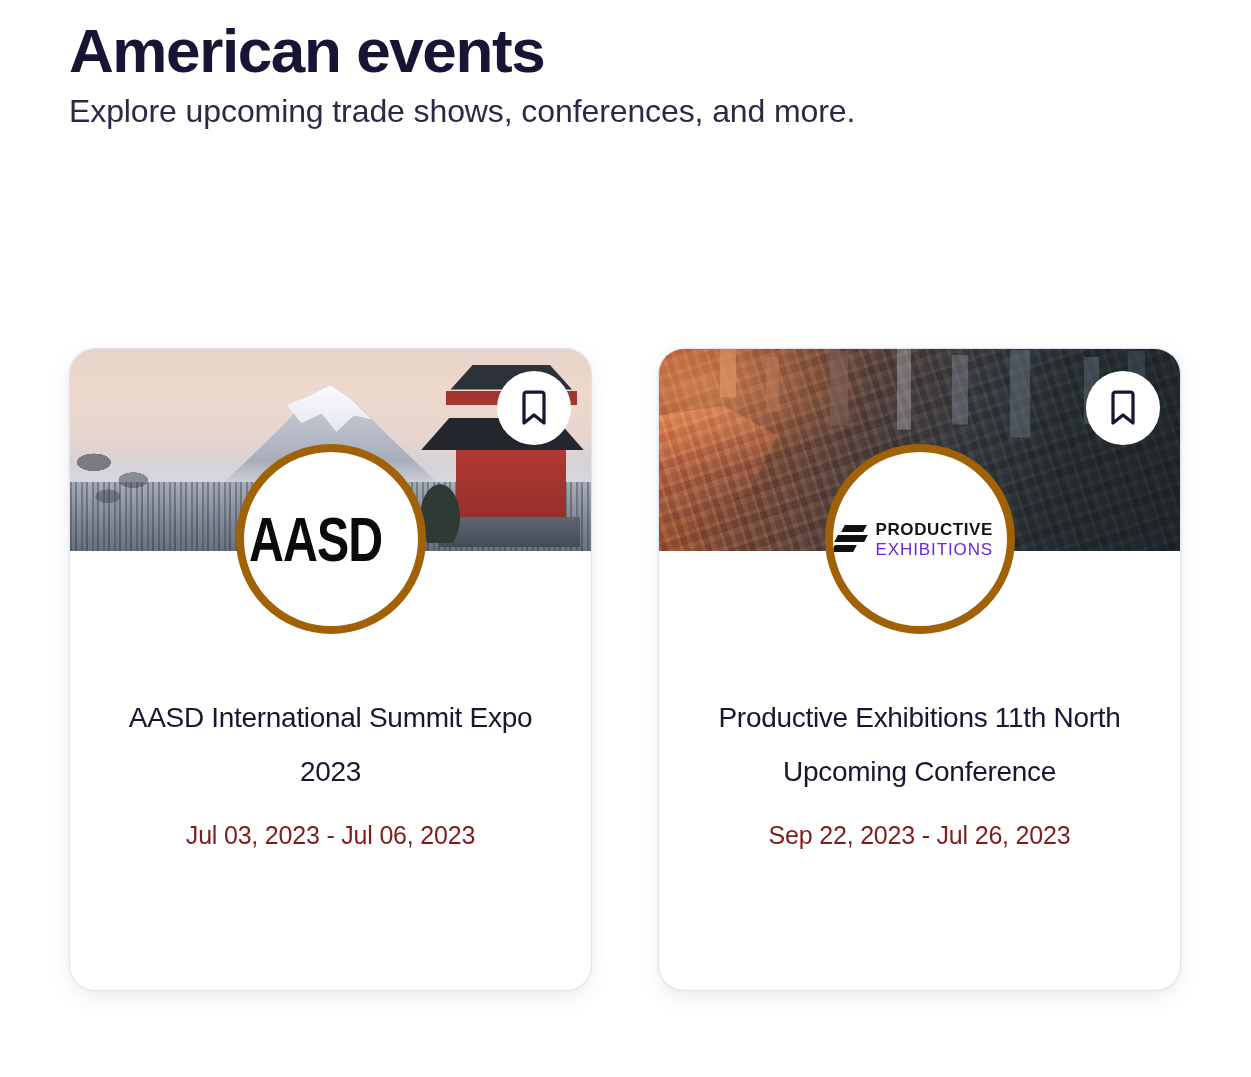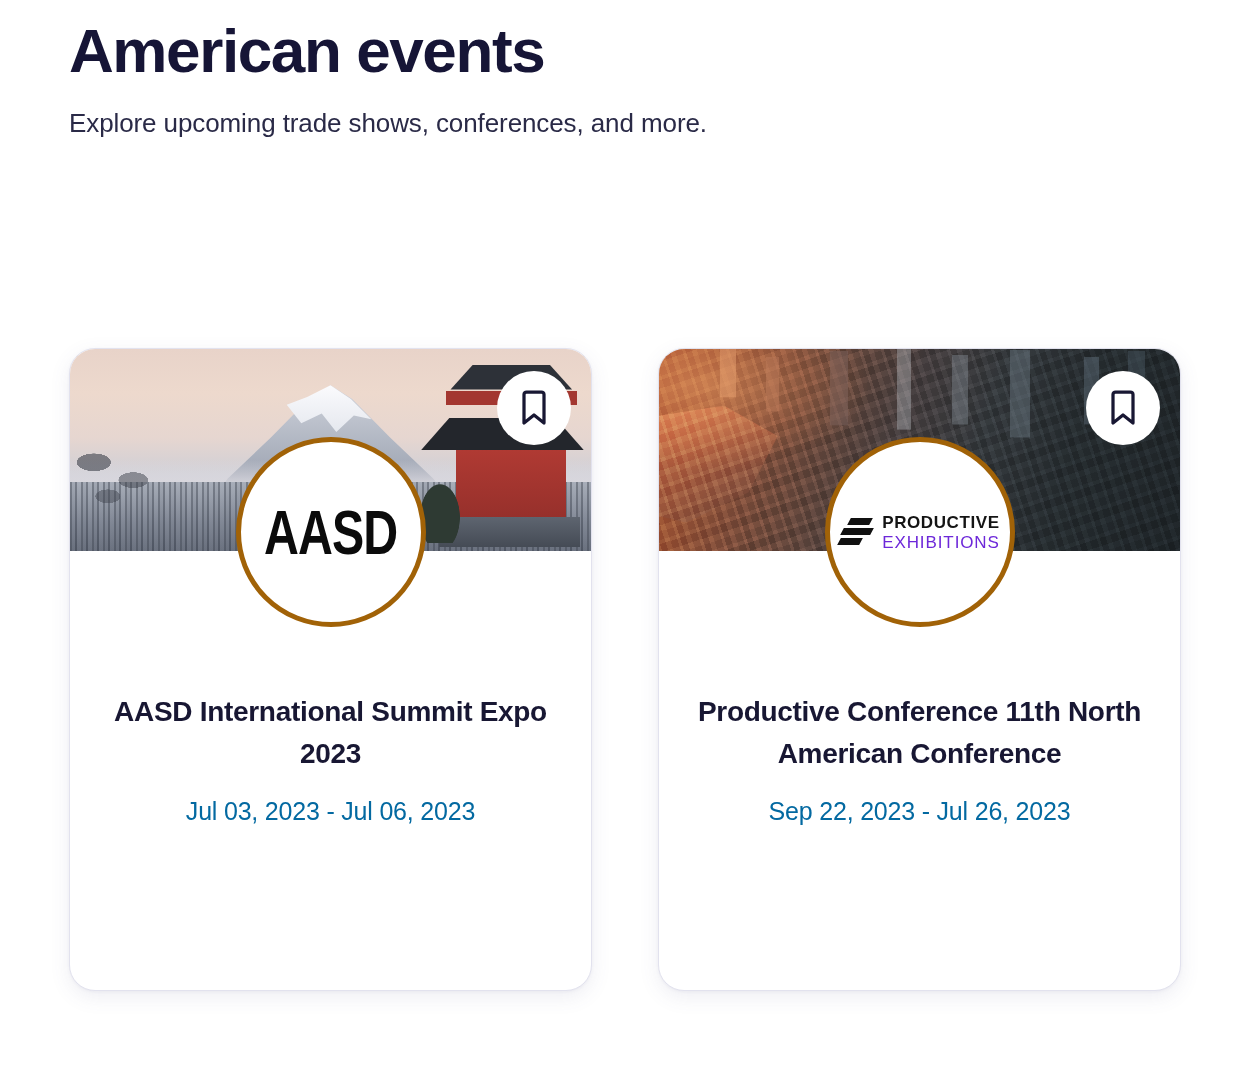--- a/index.html
+++ b/index.html
@@ -30,22 +30,22 @@
   .page-title {
     font-size: 62px;
     line-height: 74px;
     font-weight: 700;
     letter-spacing: -1.4px;
     color: #161536;
     font-family: "Liberation Sans", sans-serif;
   }
 
   .page-subtitle {
-    margin-top: 16px;
-    font-size: 26px;
+    margin-top: 4px;
+    font-size: 32px;
     line-height: 38px;
     font-weight: 400;
     color: #2a2a47;
     letter-spacing: -0.1px;
   }
 
   
   .cards {
     position: absolute;
     left: 69px;
@@ -234,30 +234,30 @@
     cursor: pointer;
     border: none;
     z-index: 5;
   }
   .bookmark-btn svg { display: block; }
 
   
   .logo-circle {
     position: absolute;
     left: 50%;
-    top: 88px;
+    top: 95px;
     transform: translateX(-50%);
     width: 190px;
     height: 190px;
     border-radius: 50%;
     background: #ffffff;
-    border: 5px solid #a16207;
+    border: 8px solid #a16207;
     display: flex;
     align-items: center;
-    justify-content: center;
+    justify-content: flex-start;
     overflow: hidden;
     z-index: 6;
   }
 
   .logo-aasd {
     font-family: "Liberation Sans", sans-serif;
     font-weight: 700;
     font-size: 52px;
     letter-spacing: -1px;
     color: #0b0b0b;
@@ -306,32 +306,32 @@
     position: absolute;
     left: 0;
     top: 202px;
     width: 100%;
     padding: 140px 28px 0 28px;
     text-align: center;
   }
 
   .card-title {
     font-size: 28px;
-    line-height: 42px;
-    font-weight: 700;
+    line-height: 54px;
+    font-weight: 400;
     color: #181733;
     letter-spacing: -0.3px;
   }
 
   .card-dates {
     margin-top: 19px;
     font-size: 25px;
     line-height: 34px;
     font-weight: 400;
-    color: #0369a1;
+    color: #7f1d1d;
     letter-spacing: -0.2px;
     text-align: center;
   }
 </style>
 </head>
 <body>
 
 <div class="page">
 
   <div class="header">
@@ -408,19 +408,19 @@
             <span class="prodex-bar b3"></span>
           </div>
           <div class="prodex-words">
             <span class="prodex-top">PRODUCTIVE</span>
             <span class="prodex-bottom">EXHIBITIONS</span>
           </div>
         </div>
       </div>
 
       <div class="card-body">
-        <div class="card-title">Productive Conference 11th North American Conference</div>
+        <div class="card-title">Productive Exhibitions 11th North Upcoming Conference</div>
         <div class="card-dates">Sep 22, 2023 - Jul 26, 2023</div>
       </div>
     </div>
 
   </div>
 </div>
 
 </body></html>

